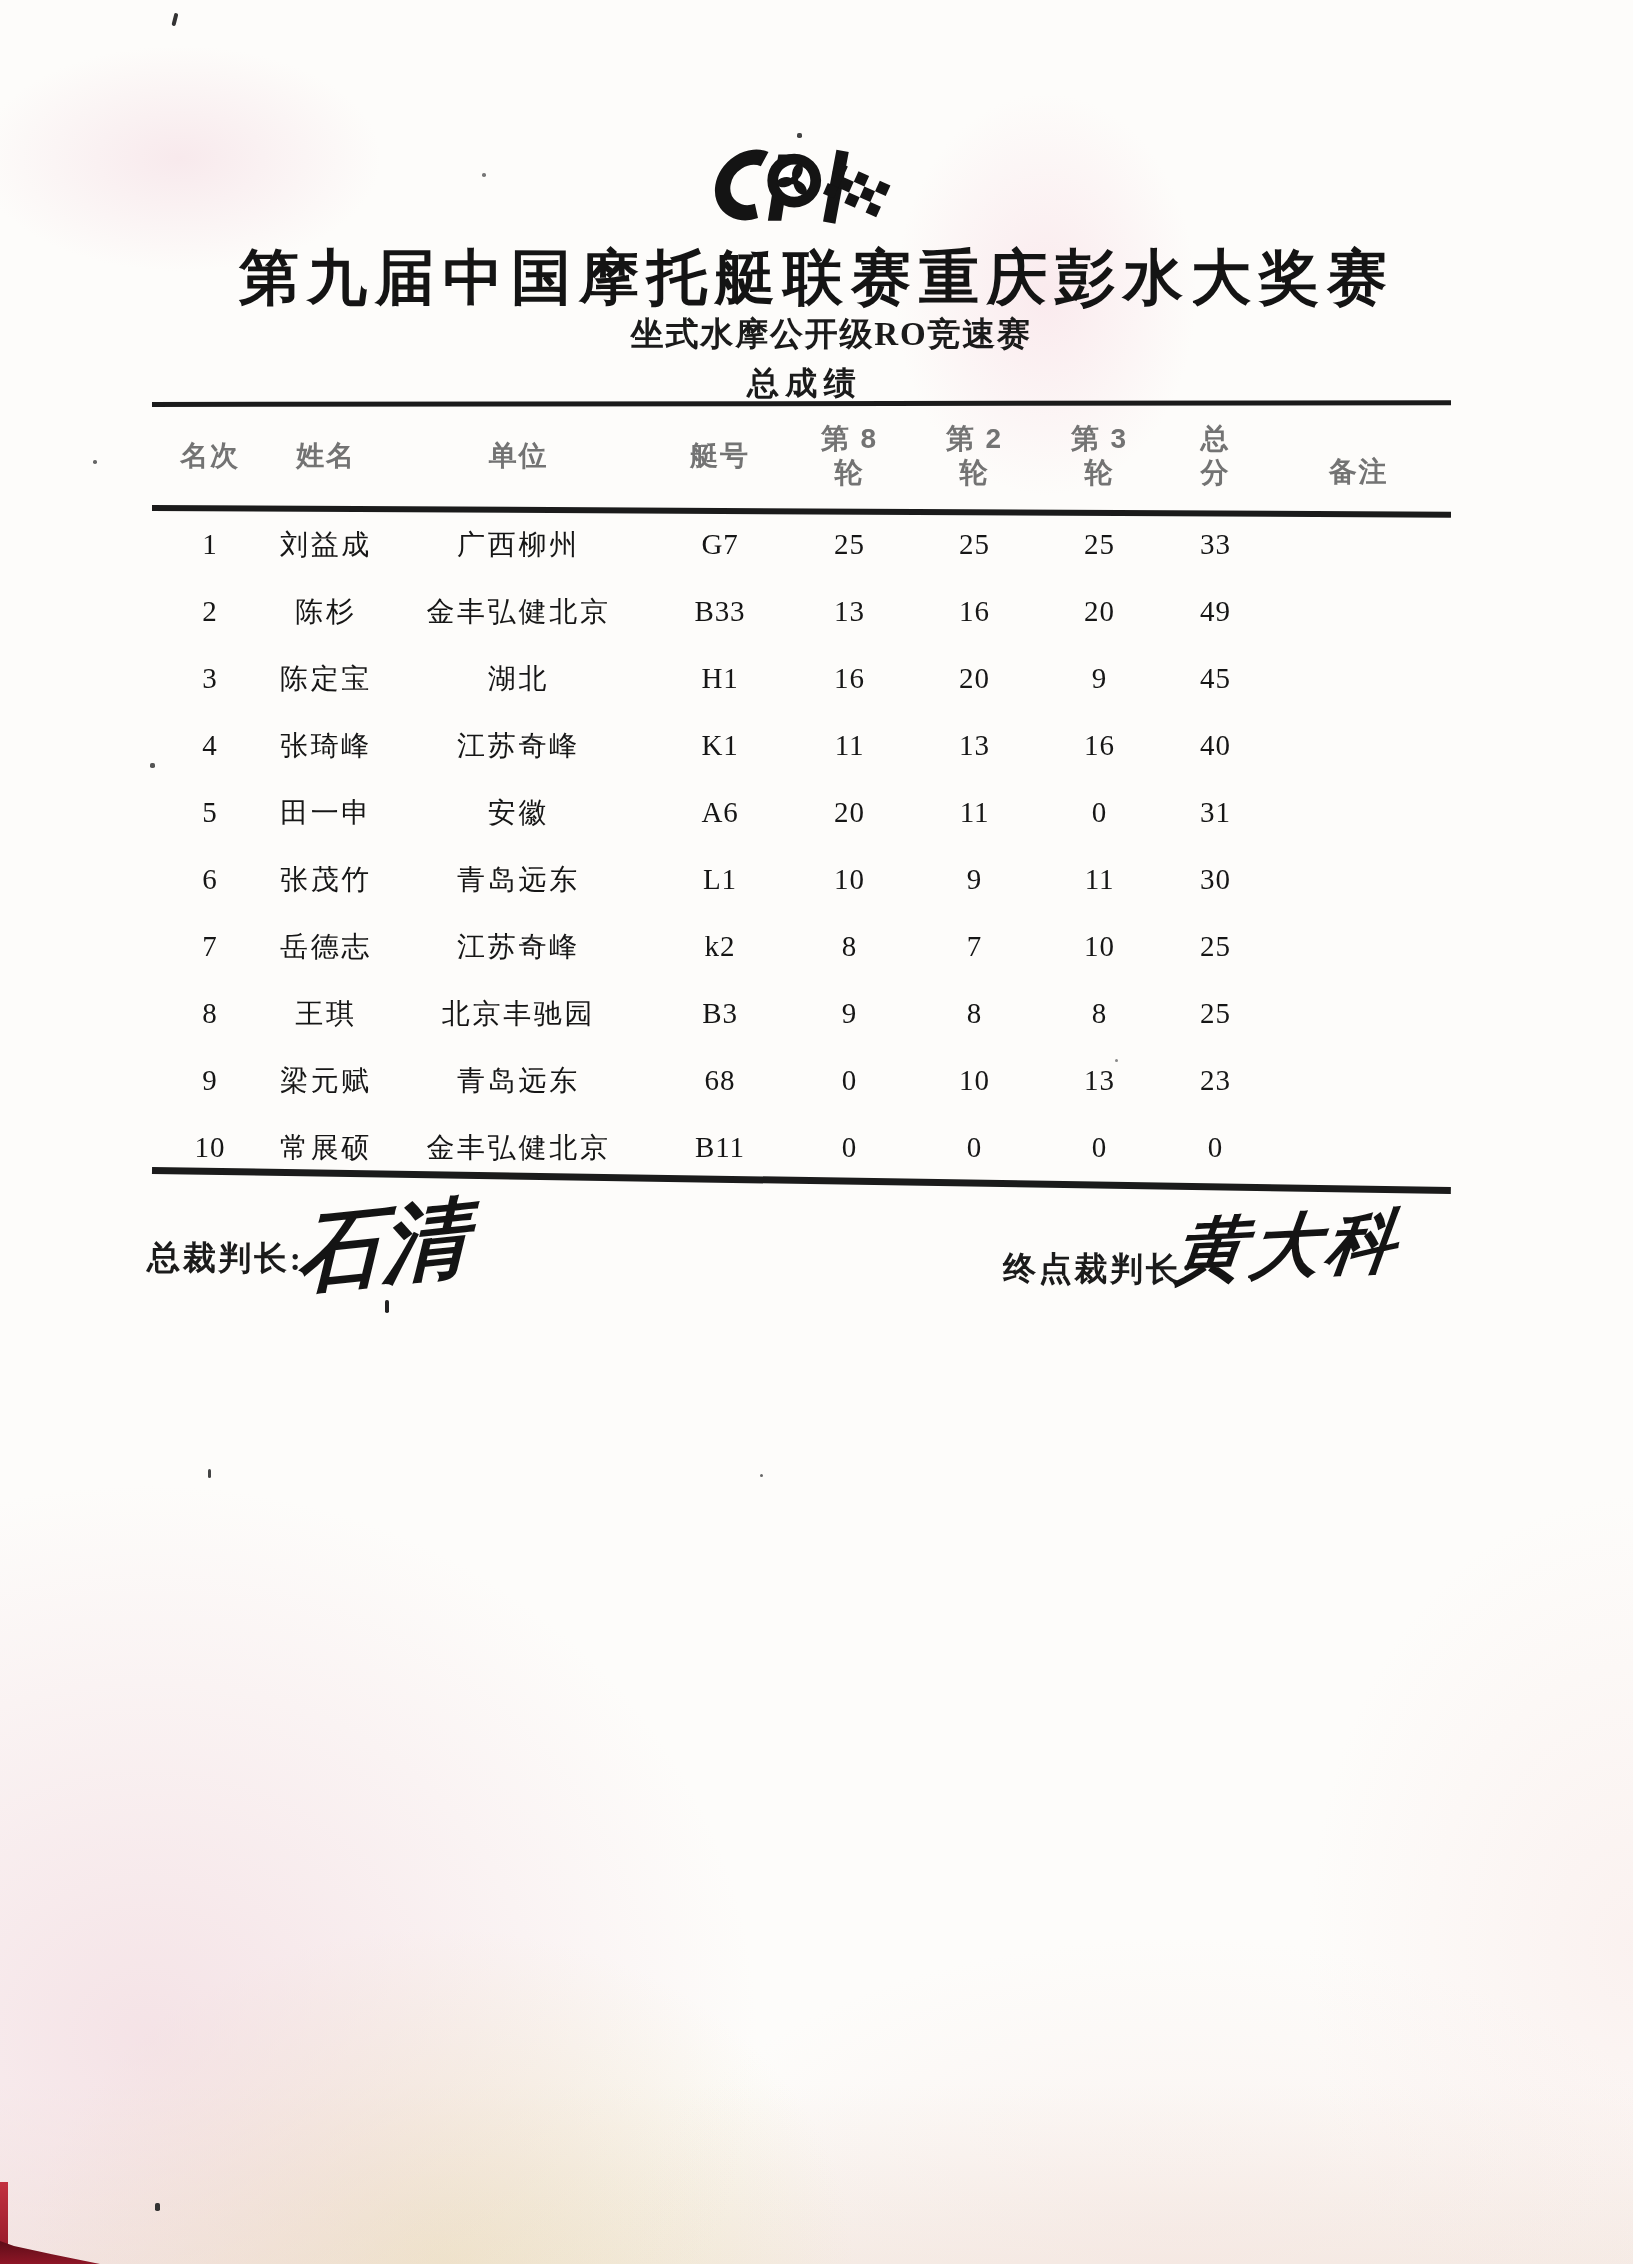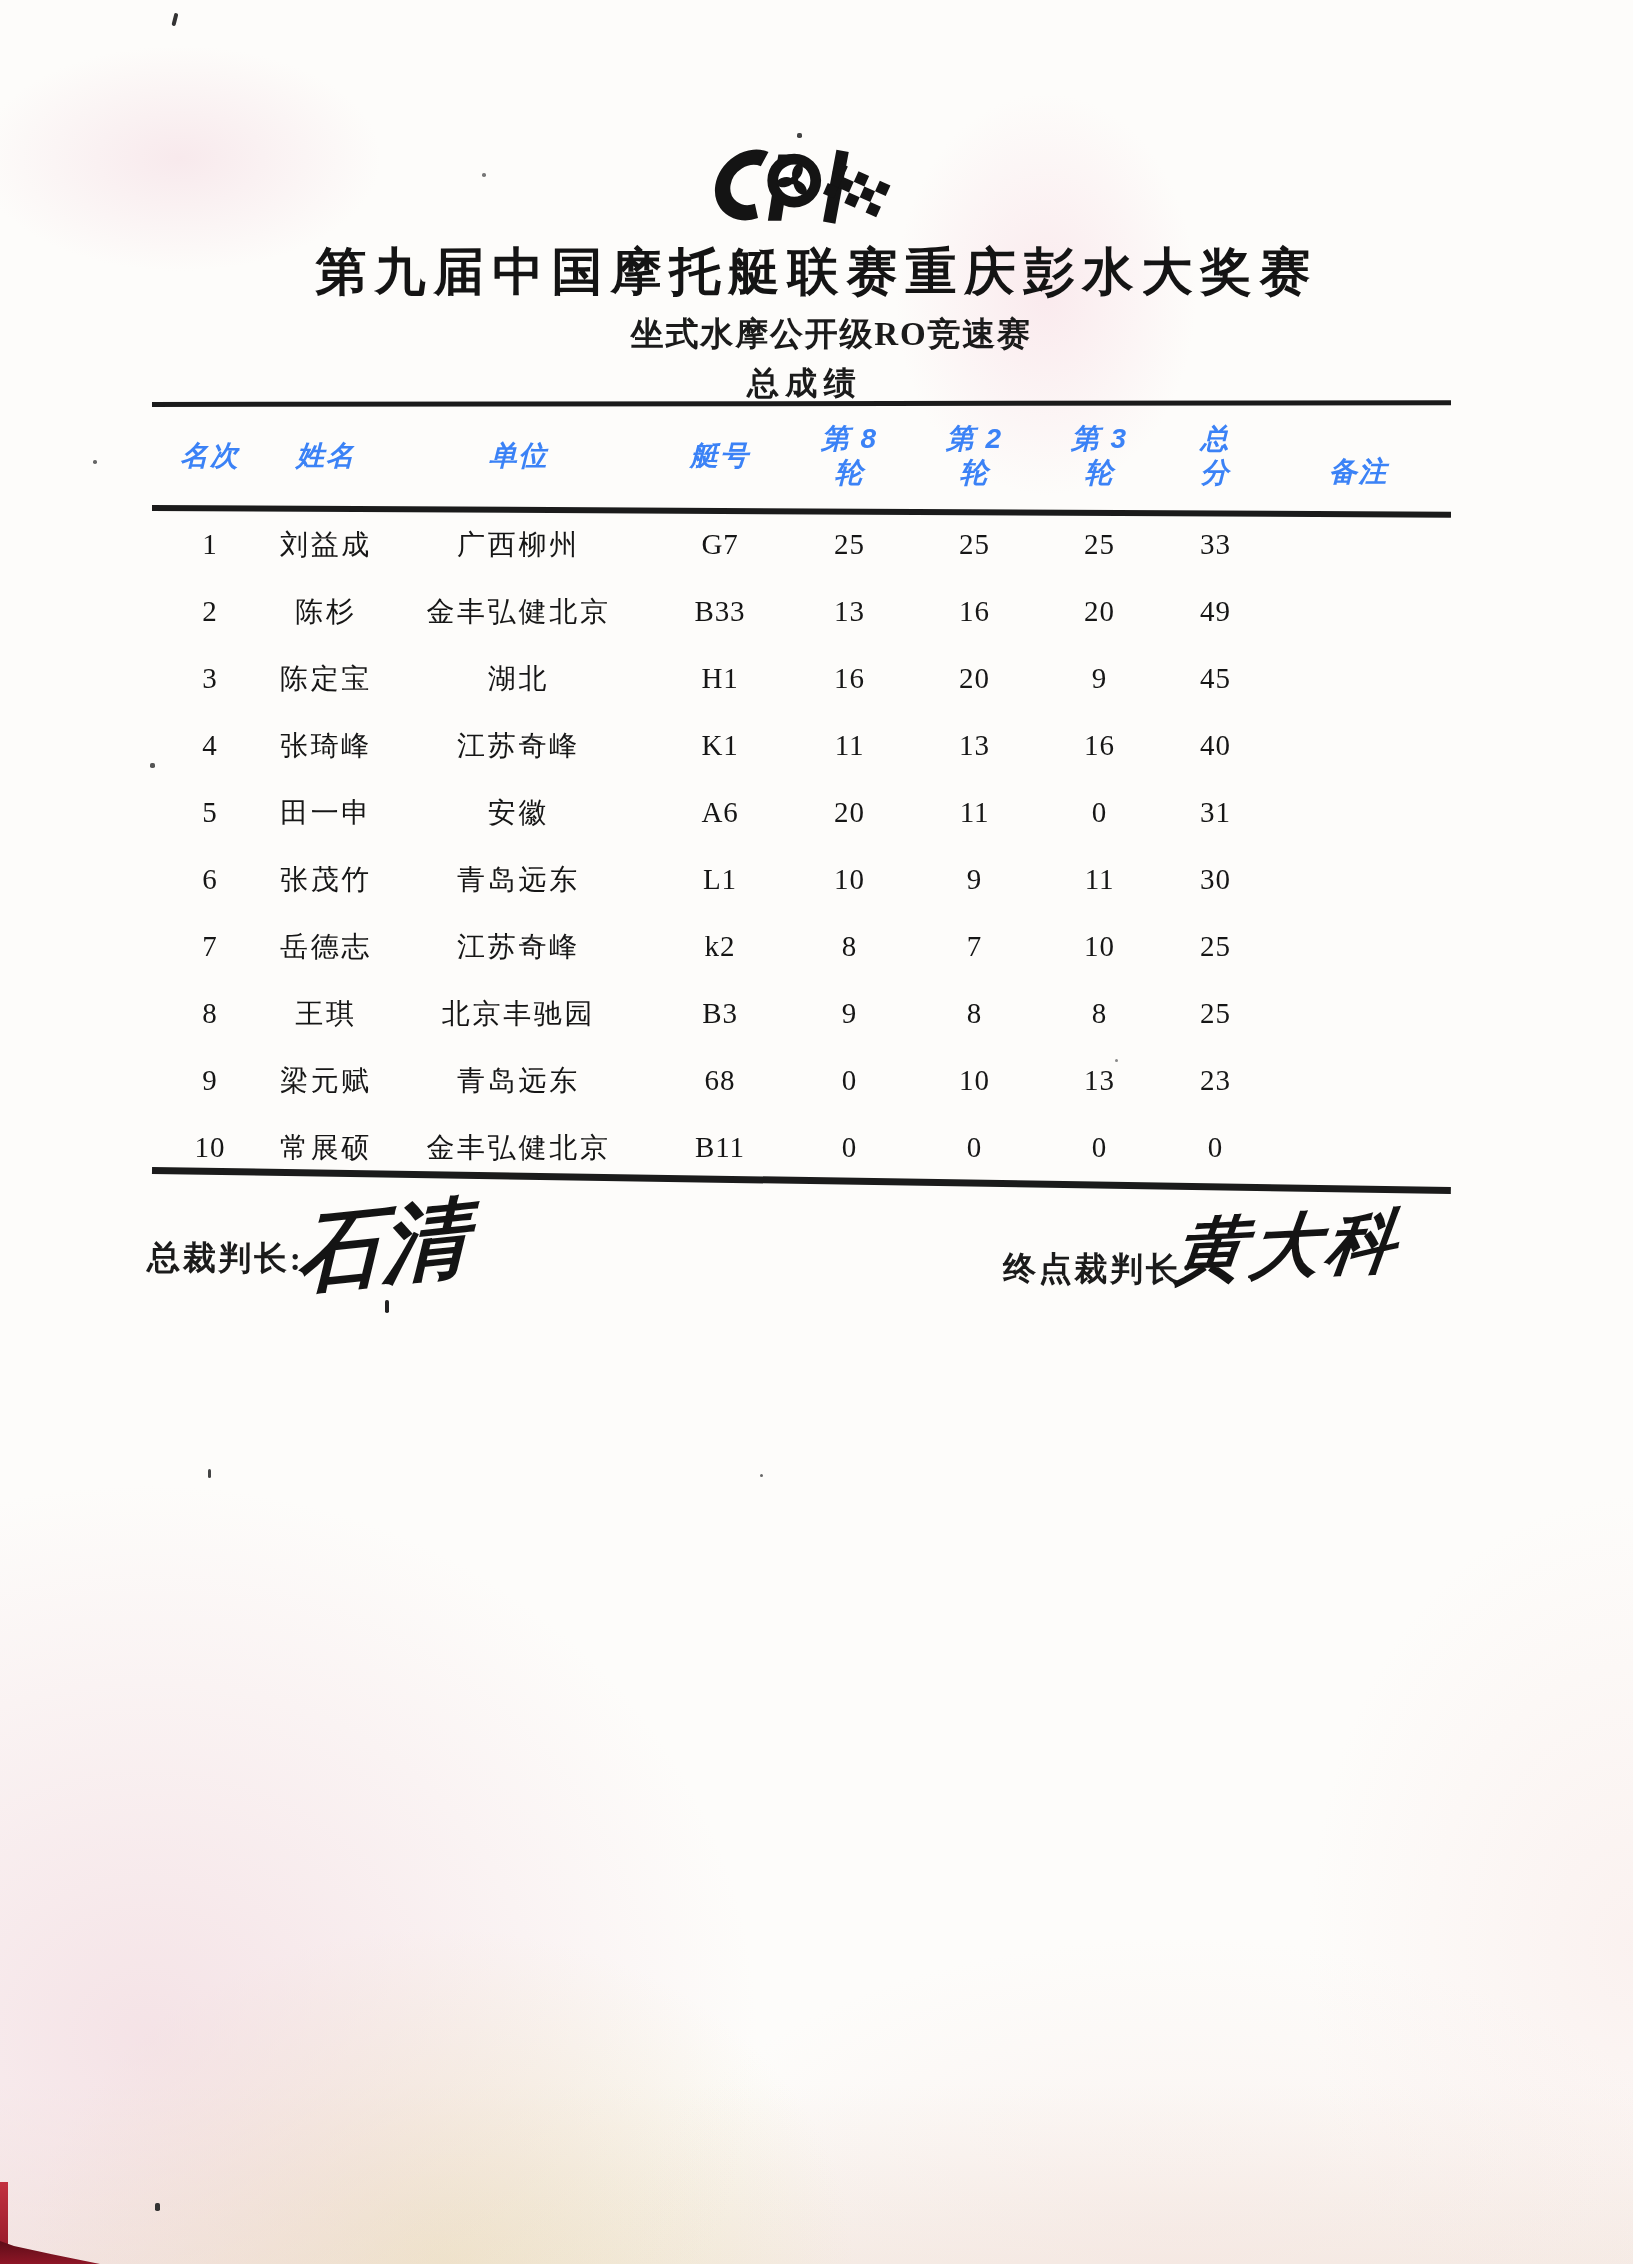--- a/index.html
+++ b/index.html
@@ -30,21 +30,21 @@
     background:linear-gradient(to bottom,#5d0d18,#8e1626);
     clip-path:polygon(0 0,14% 22%,52% 58%,100% 100%,0 100%);}
   
   .speck{position:absolute;z-index:3;background:#333;border-radius:1.8px;}
   
   .logo-wrap{position:absolute;left:701px;top:142px;width:199px;height:86px;z-index:1;}
   .doc-title{
     position:absolute;top:238px;left:0;width:100%;z-index:1;
     text-align:center;
     font-family:"Liberation Sans","DejaVu Sans",sans-serif;
-    font-weight:bold;font-size:51px;letter-spacing:8px;color:#141414;
+    font-weight:bold;font-size:60px;letter-spacing:8px;color:#141414;
     white-space:nowrap;
   }
   .doc-subtitle{
     position:absolute;top:312px;left:0;width:100%;z-index:1;
     text-align:center;font-weight:bold;font-size:33px;letter-spacing:1.8px;color:#1b1b1b;
     transform:translateX(14.3px);white-space:nowrap;
   }
   .doc-section{
     position:absolute;top:362px;left:0;width:100%;z-index:1;
     text-align:center;font-weight:bold;font-size:32px;letter-spacing:6.3px;color:#1b1b1b;
@@ -53,21 +53,21 @@
   
   .rule{position:absolute;left:152px;width:1299px;background:#1b1b1b;z-index:1;transform-origin:left center;}
   .rule-top{top:402px;height:4.5px;transform:rotate(-0.08deg);}
   .rule-mid{top:505px;height:6.3px;transform:rotate(0.3deg);}
   .rule-bottom{top:1167px;height:7.2px;transform:rotate(0.88deg);}
   
   .thead{
     position:absolute;left:152px;top:407px;width:1299px;height:97px;z-index:1;
     display:flex;align-items:center;
     font-family:"Liberation Sans","DejaVu Sans",sans-serif;
-    font-weight:bold;font-size:28px;color:#3b82f6;font-style:italic;
+    font-weight:bold;font-size:28px;color:#737373;
   }
   .hcell{text-align:center;line-height:1.2;letter-spacing:1.8px;}
   .hcell span{display:block;}
   
   .tbody{position:absolute;left:152px;top:511px;width:1299px;z-index:1;}
   .trow{display:flex;align-items:center;height:67px;}
   .cell{text-align:center;font-size:28px;color:#161616;letter-spacing:0.9px;}
   .cjk{letter-spacing:2.7px;}
   .num{font-size:29px;}
   .c0{width:116px;}.c1{width:116px;}.c2{width:269px;}.c3{width:134px;}

